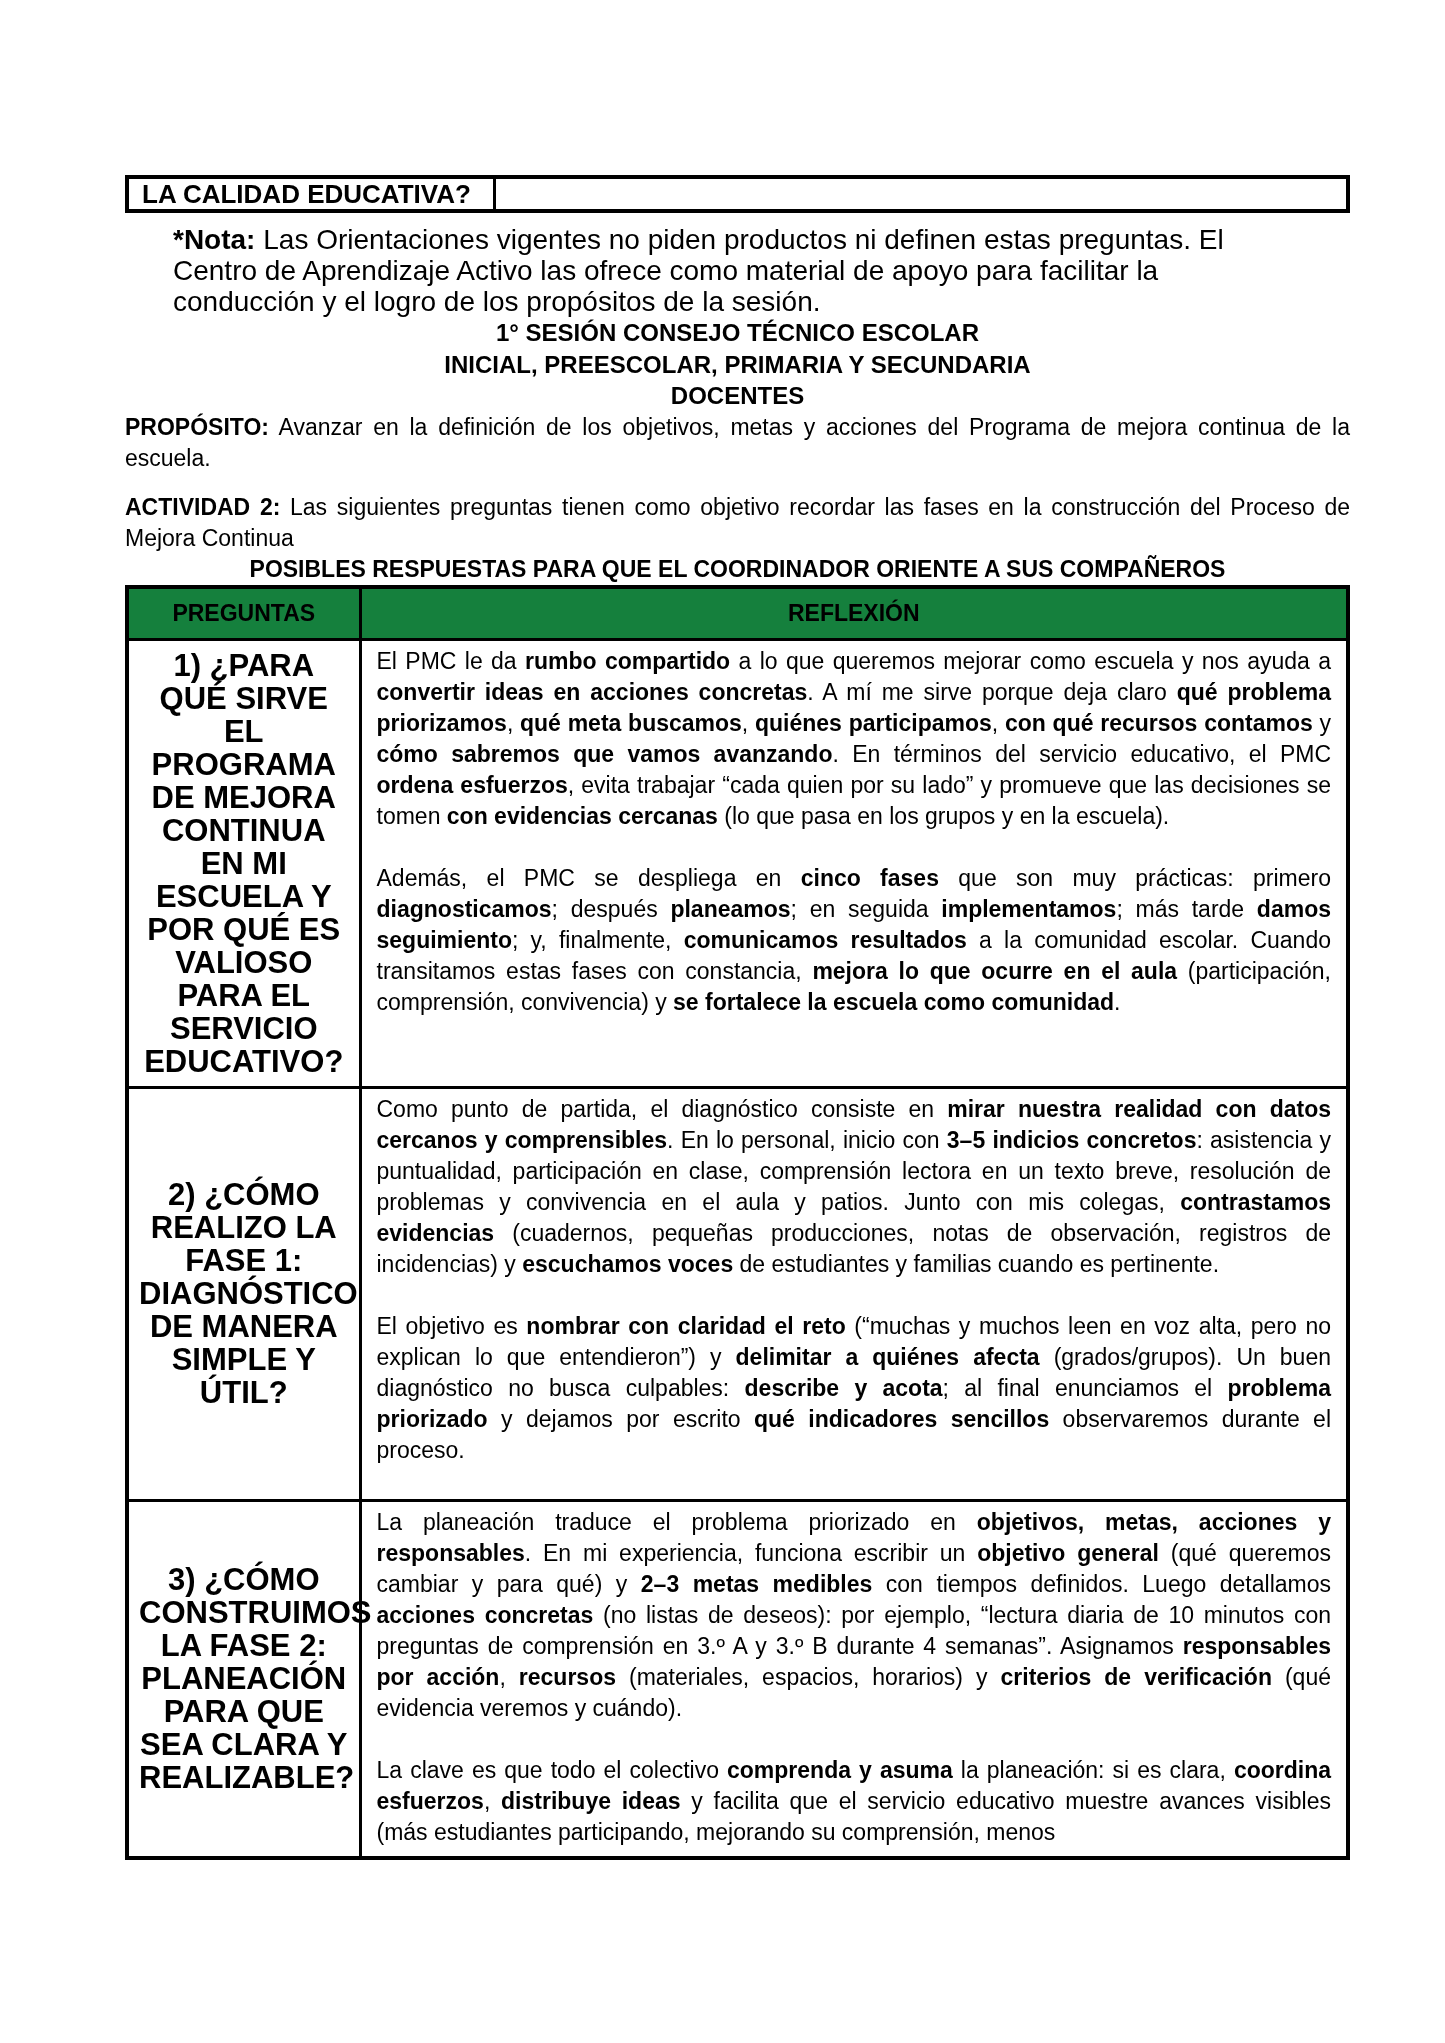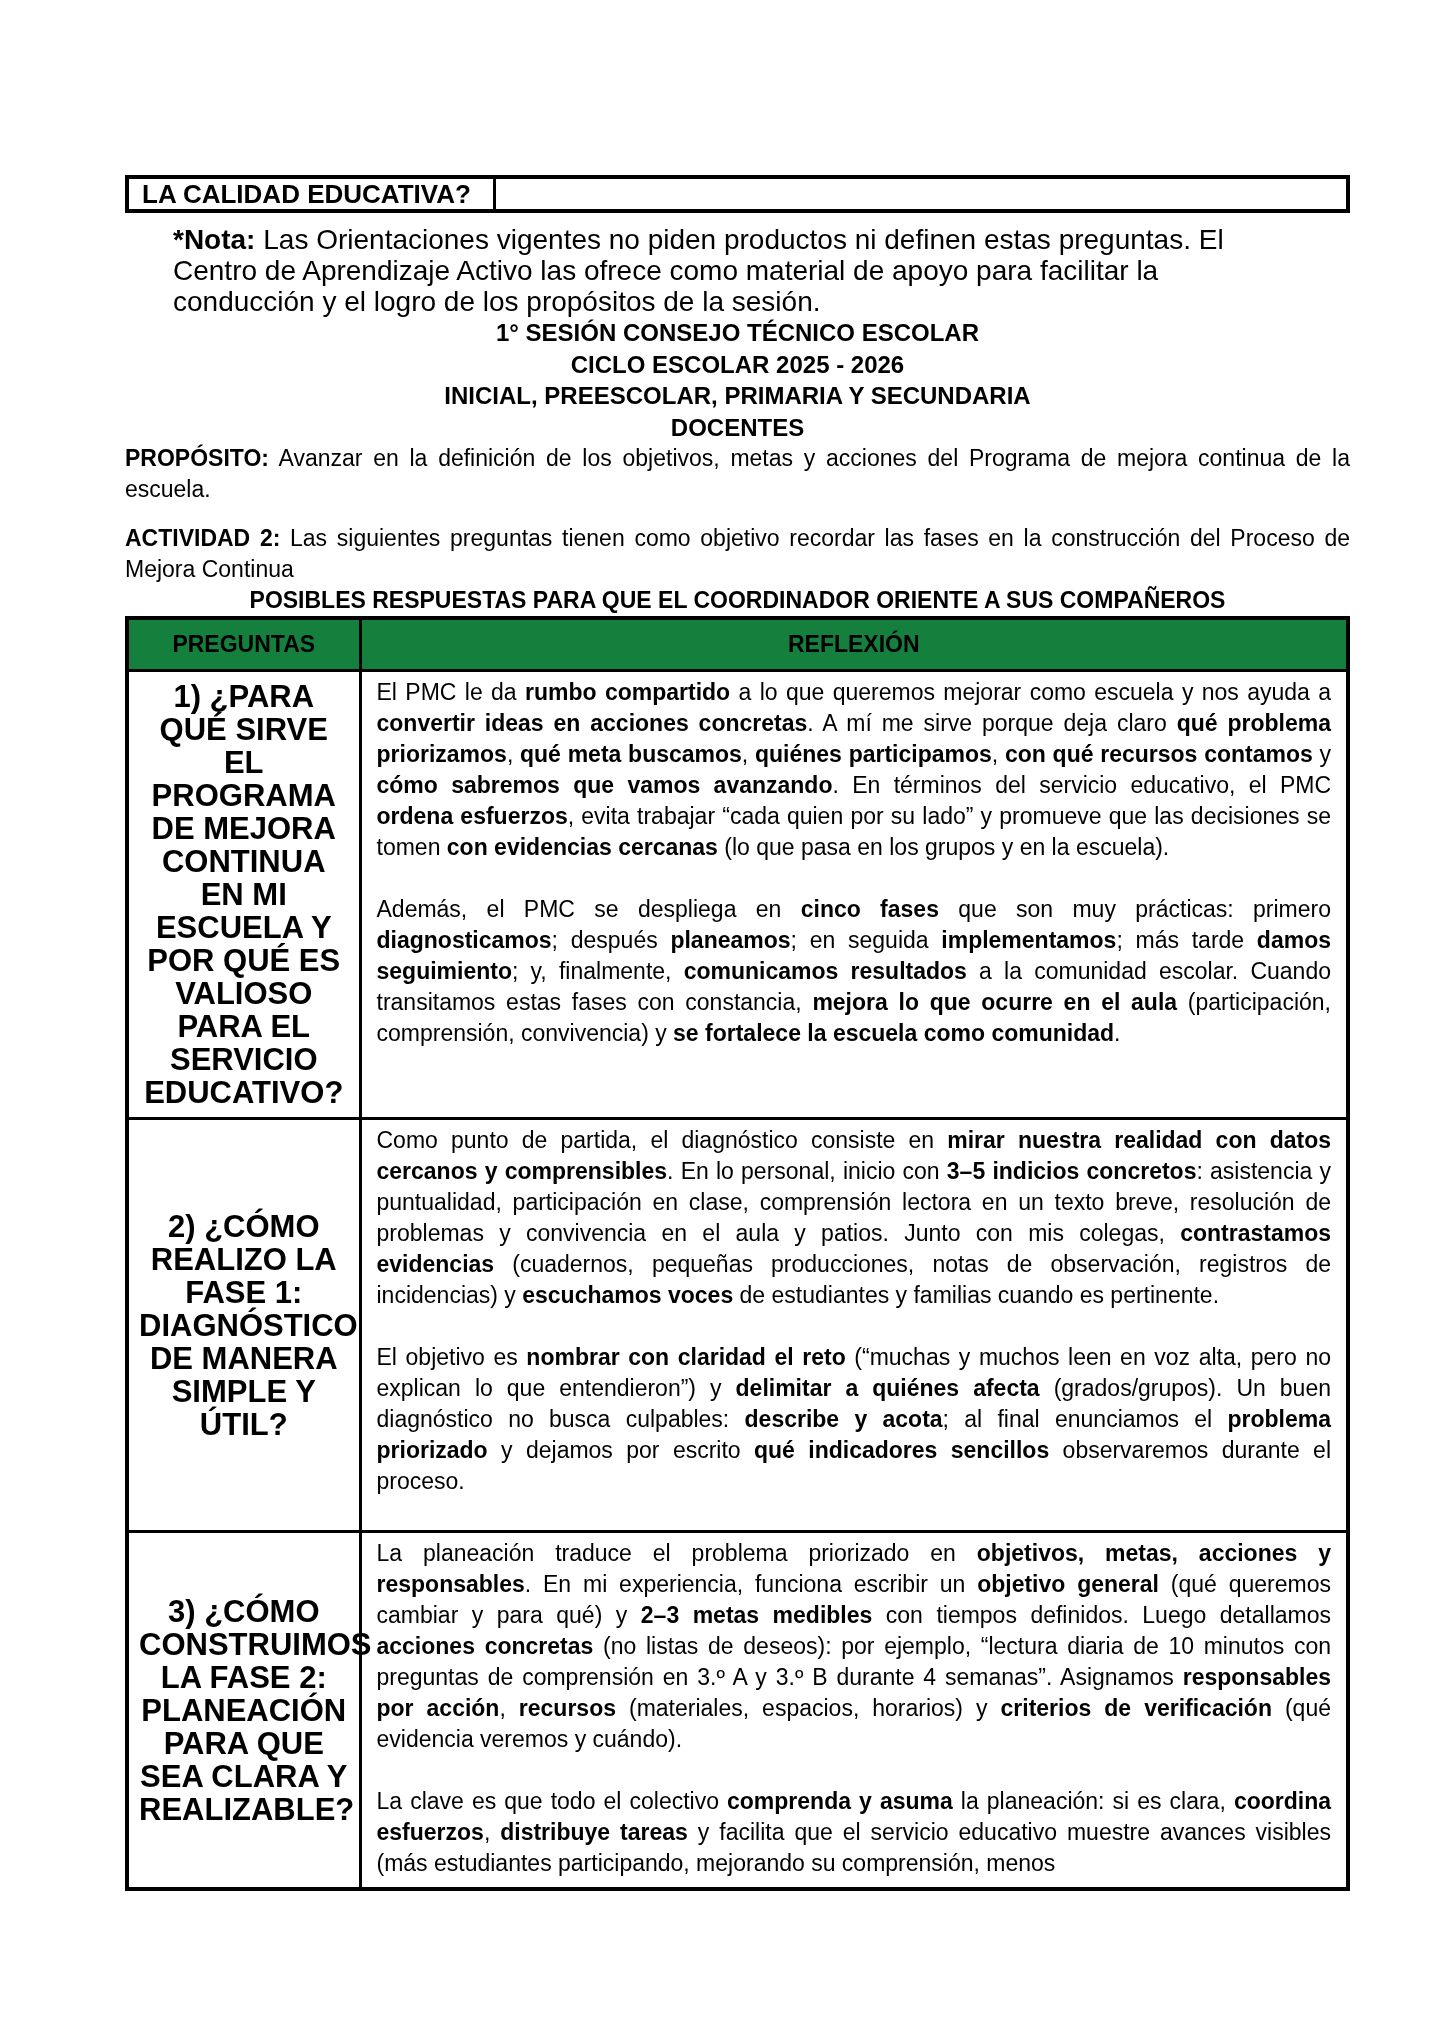--- a/index.html
+++ b/index.html
@@ -44,21 +44,20 @@
 
   <div class="top-box">
     <div class="tb-left">LA CALIDAD EDUCATIVA?</div>
     <div class="tb-right"></div>
   </div>
 
   <p class="note"><b>*Nota:</b><span> Las Orientaciones vigentes no piden productos ni definen estas preguntas. El Centro de Aprendizaje Activo las ofrece como material de apoyo para facilitar la conducción y el logro de los propósitos de la sesión.</span></p>
 
   <div>
     <div class="doc-title">1° SESIÓN CONSEJO TÉCNICO ESCOLAR</div>
-    <div class="doc-title">CICLO ESCOLAR 2025 - 2026</div>
     <div class="doc-title">INICIAL, PREESCOLAR, PRIMARIA Y SECUNDARIA</div>
     <div class="doc-title">DOCENTES</div>
   </div>
 
   <p class="para proposito"><b>PROPÓSITO:</b><span> Avanzar en la definición de los objetivos, metas y acciones del Programa de mejora continua de la escuela.</span></p>
 
   <p class="para actividad"><b>ACTIVIDAD 2:</b><span> Las siguientes preguntas tienen como objetivo recordar las fases en la construcción del Proceso de Mejora Continua</span></p>
 
   <div class="table-title">POSIBLES RESPUESTAS PARA QUE EL COORDINADOR ORIENTE A SUS COMPAÑEROS</div>
 
@@ -81,19 +80,19 @@
         <td class="q">2) ¿CÓMO REALIZO LA FASE 1: DIAGNÓSTICO DE MANERA SIMPLE Y ÚTIL?</td>
         <td class="r">
           <p><span>Como punto de partida, el diagnóstico consiste en </span><b>mirar nuestra realidad con datos cercanos y comprensibles</b><span>. En lo personal, inicio con </span><b>3–5 indicios concretos</b><span>: asistencia y puntualidad, participación en clase, comprensión lectora en un texto breve, resolución de problemas y convivencia en el aula y patios. Junto con mis colegas, </span><b>contrastamos evidencias</b><span> (cuadernos, pequeñas producciones, notas de observación, registros de incidencias) y </span><b>escuchamos voces</b><span> de estudiantes y familias cuando es pertinente.</span></p>
           <p><span>El objetivo es </span><b>nombrar con claridad el reto</b><span> (“muchas y muchos leen en voz alta, pero no explican lo que entendieron”) y </span><b>delimitar a quiénes afecta</b><span> (grados/grupos). Un buen diagnóstico no busca culpables: </span><b>describe y acota</b><span>; al final enunciamos el </span><b>problema priorizado</b><span> y dejamos por escrito </span><b>qué indicadores sencillos</b><span> observaremos durante el proceso.</span></p>
         </td>
       </tr>
       <tr class="row-3">
         <td class="q">3) ¿CÓMO CONSTRUIMOS LA FASE 2: PLANEACIÓN PARA QUE SEA CLARA Y REALIZABLE?</td>
         <td class="r">
           <p><span>La planeación traduce el problema priorizado en </span><b>objetivos, metas, acciones y responsables</b><span>. En mi experiencia, funciona escribir un </span><b>objetivo general</b><span> (qué queremos cambiar y para qué) y </span><b>2–3 metas medibles</b><span> con tiempos definidos. Luego detallamos </span><b>acciones concretas</b><span> (no listas de deseos): por ejemplo, “lectura diaria de 10 minutos con preguntas de comprensión en 3.º A y 3.º B durante 4 semanas”. Asignamos </span><b>responsables por acción</b><span>, </span><b>recursos</b><span> (materiales, espacios, horarios) y </span><b>criterios de verificación</b><span> (qué evidencia veremos y cuándo).</span></p>
-          <p><span>La clave es que todo el colectivo </span><b>comprenda y asuma</b><span> la planeación: si es clara, </span><b>coordina esfuerzos</b><span>, </span><b>distribuye tareas</b><span> y facilita que el servicio educativo muestre avances visibles (más estudiantes participando, mejorando su comprensión, menos</span></p>
+          <p><span>La clave es que todo el colectivo </span><b>comprenda y asuma</b><span> la planeación: si es clara, </span><b>coordina esfuerzos</b><span>, </span><b>distribuye ideas</b><span> y facilita que el servicio educativo muestre avances visibles (más estudiantes participando, mejorando su comprensión, menos</span></p>
         </td>
       </tr>
     </tbody>
   </table>
 
 </div>
 
 </body></html>

